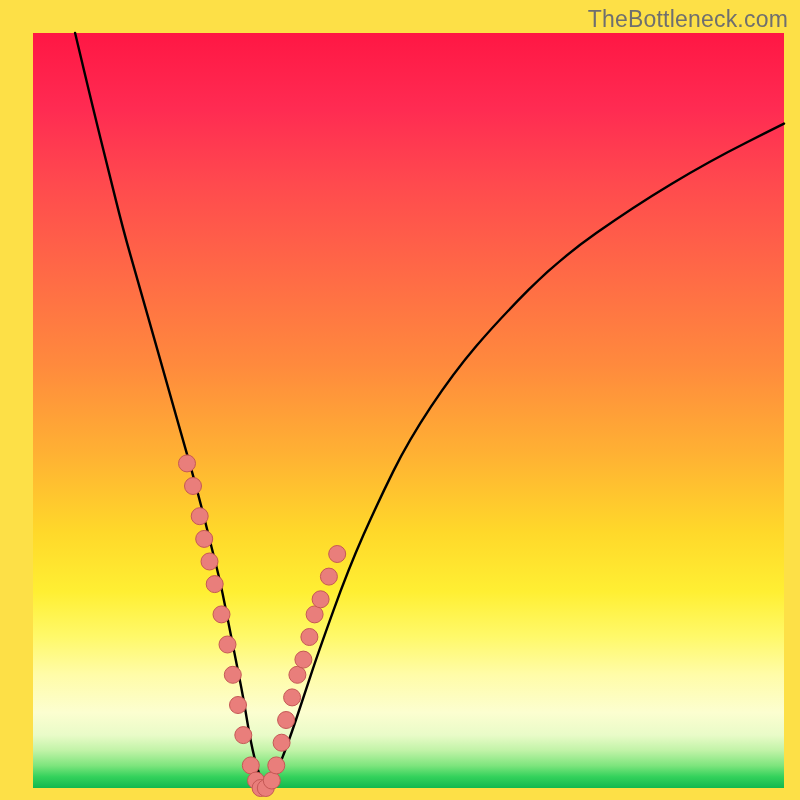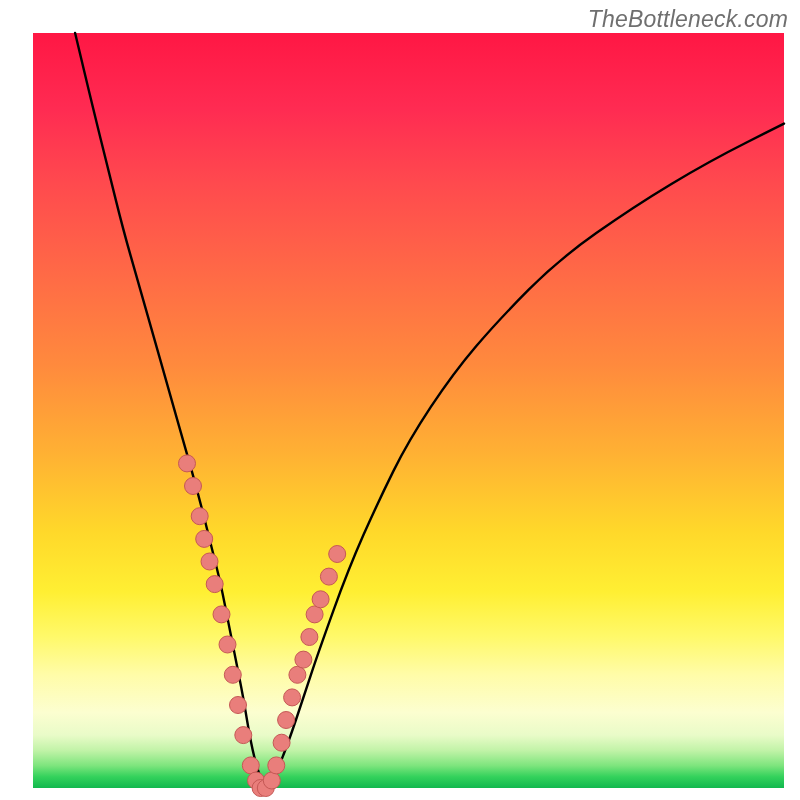--- a/index.html
+++ b/index.html
@@ -7,22 +7,21 @@
     padding: 0;
     width: 800px;
     height: 800px;
     background: #000;
     overflow: hidden;
     font-family: Arial, Helvetica, sans-serif;
   }
   .frame {
     position: absolute;
     inset: 0;
-    background: #ffffff;
-    font-style: italic;
+    background: #fde047;
   }
   .plot {
     position: absolute;
     left: 33px;
     top: 33px;
     width: 751px;
     height: 755px;
     
     background: linear-gradient(
       to bottom,

